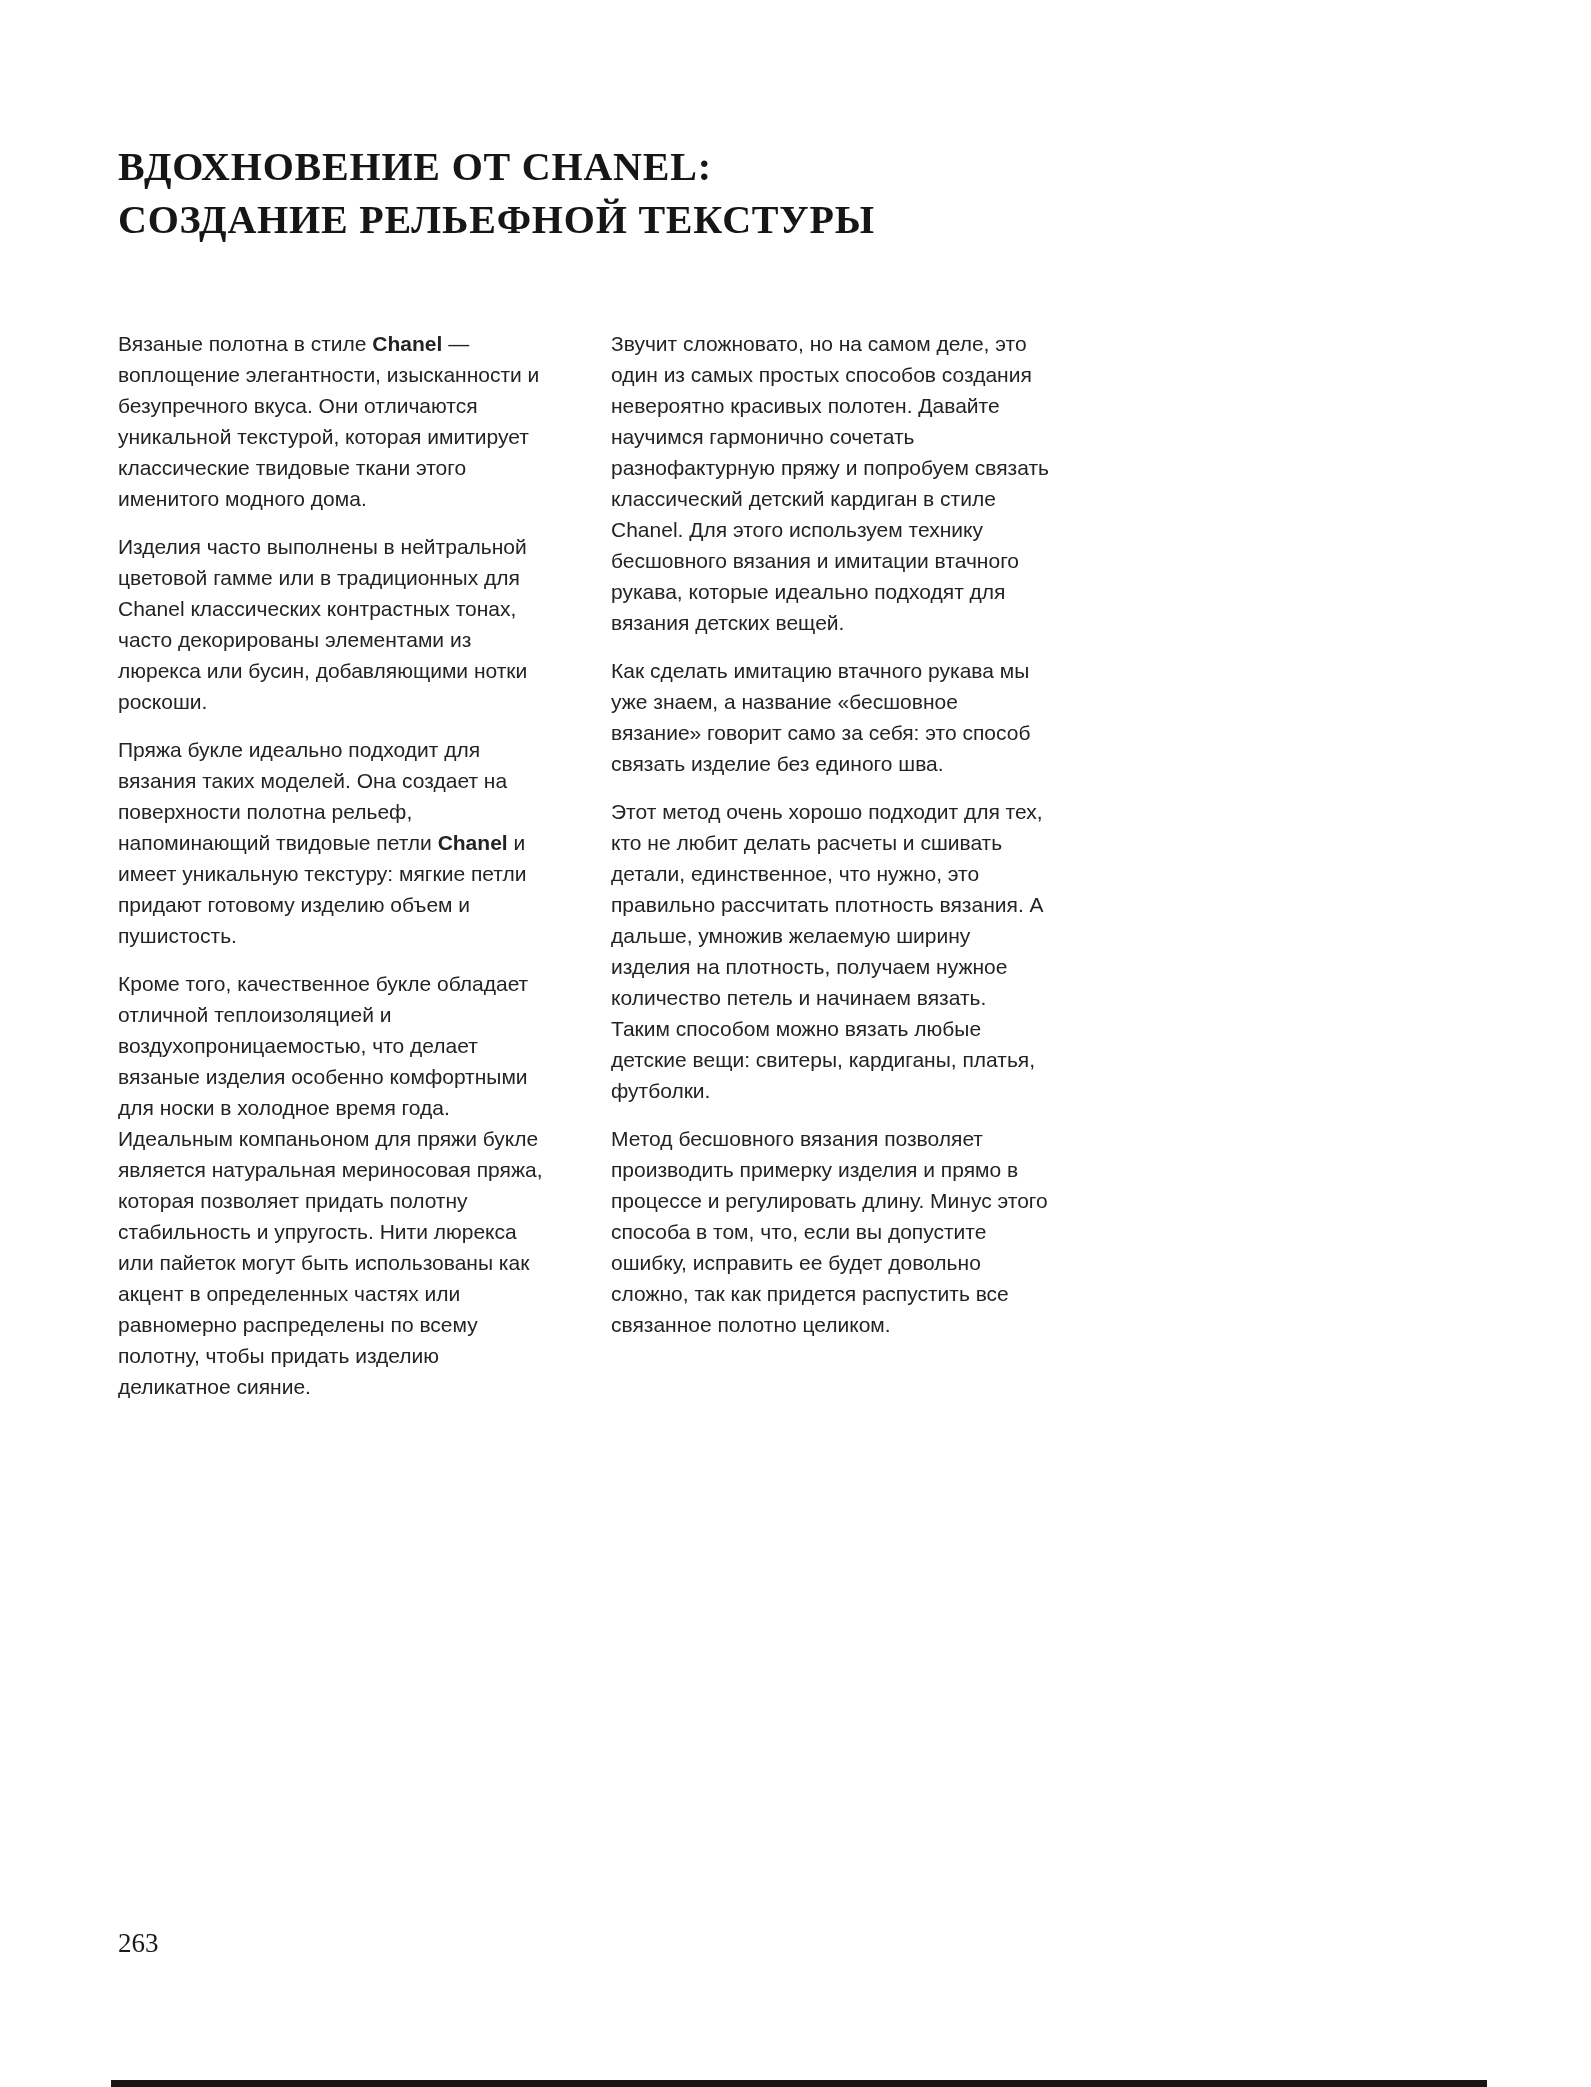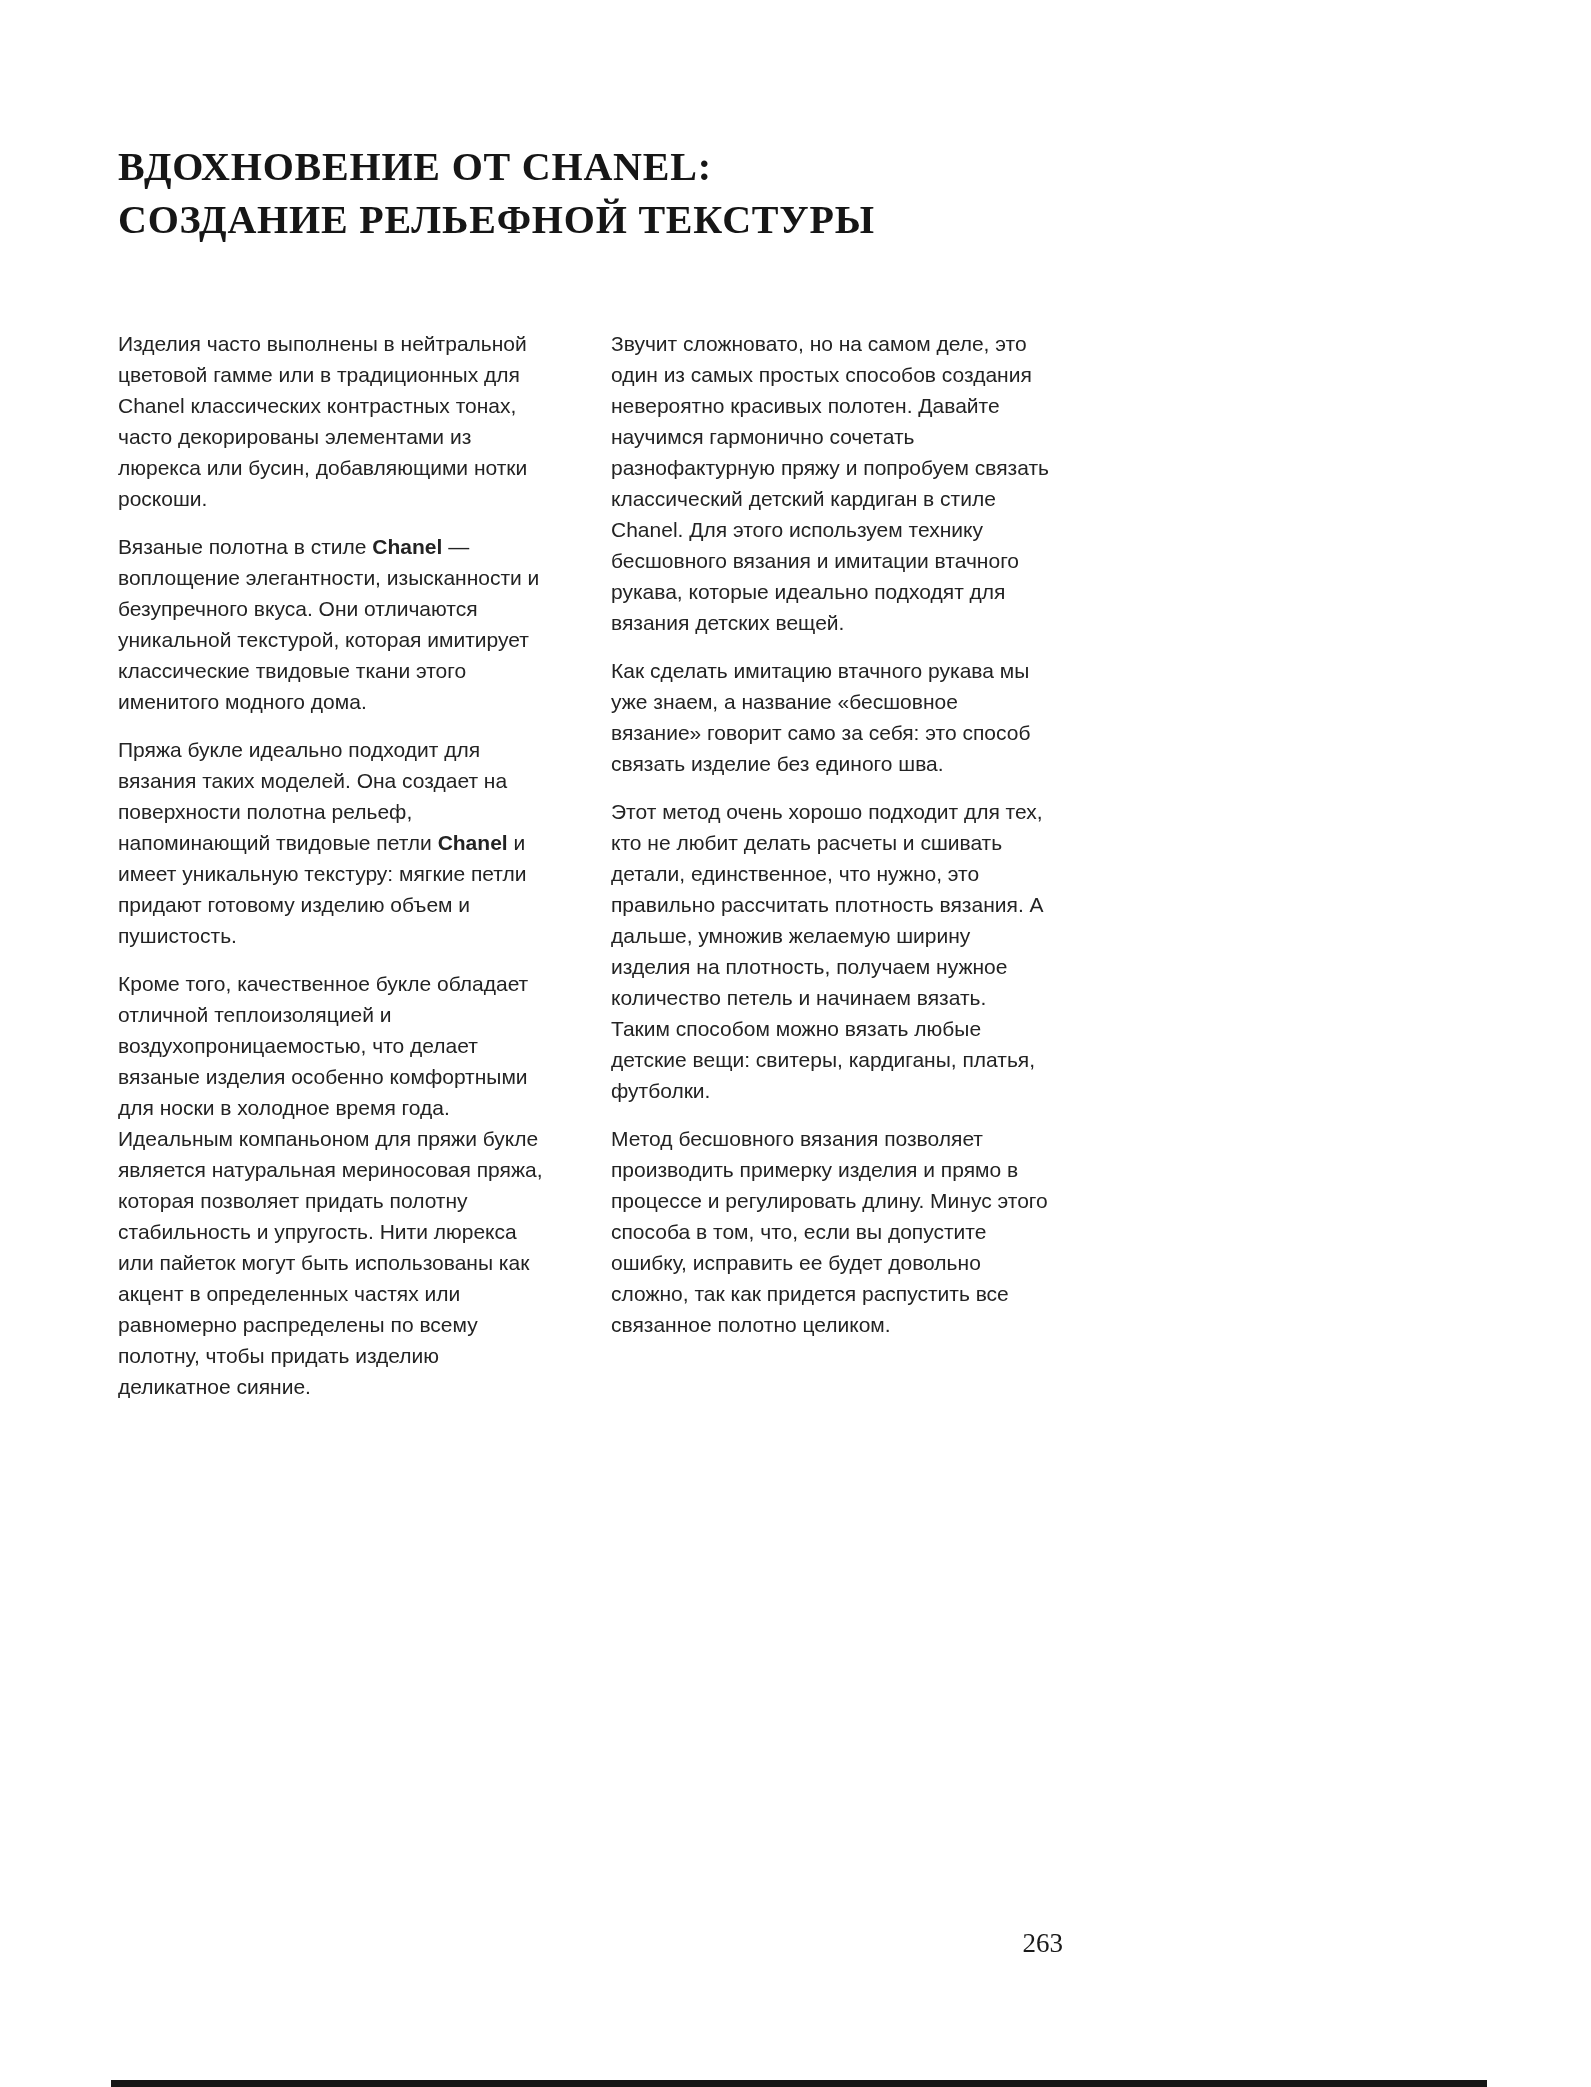--- a/index.html
+++ b/index.html
@@ -45,21 +45,20 @@
     margin: 0 0 17px 0;
   }
   .col .bold {
     font-weight: bold;
   }
   .page-number-wrap {
     position: absolute;
     left: 118px;
     top: 1928px;
     width: 945px;
-    text-align: right;
   }
   .page-number {
     font-family: "Liberation Serif", serif;
     font-size: 27px;
     color: #1a1a1a;
   }
   .bottom-bar {
     position: absolute;
     left: 111px;
     bottom: 0;
@@ -73,22 +72,22 @@
 
 <div class="page">
 
   <div class="title">
     <div>ВДОХНОВЕНИЕ ОТ CHANEL:</div>
     <div>СОЗДАНИЕ РЕЛЬЕФНОЙ ТЕКСТУРЫ</div>
   </div>
 
   <div class="columns">
     <div class="col">
+        <p><span>Вязаные полотна в стиле </span><span class="bold">Chanel</span><span> — воплощение элегантности, изысканности и безупречного вкуса. Они отличаются уникальной текстурой, которая имитирует классические твидовые ткани этого именитого модного дома.</span></p>
         <p><span>Изделия часто выполнены в нейтральной цветовой гамме или в традиционных для Chanel классических контрастных тонах, часто декорированы элементами из люрекса или бусин, добавляющими нотки роскоши.</span></p>
-        <p><span>Вязаные полотна в стиле </span><span class="bold">Chanel</span><span> — воплощение элегантности, изысканности и безупречного вкуса. Они отличаются уникальной текстурой, которая имитирует классические твидовые ткани этого именитого модного дома.</span></p>
         <p><span>Пряжа букле идеально подходит для вязания таких моделей. Она создает на поверхности полотна рельеф, напоминающий твидовые петли </span><span class="bold">Chanel</span><span> и имеет уникальную текстуру: мягкие петли придают готовому изделию объем и пушистость.</span></p>
         <p><span>Кроме того, качественное букле обладает отличной теплоизоляцией и воздухопроницаемостью, что делает вязаные изделия особенно комфортными для носки в холодное время года. Идеальным компаньоном для пряжи букле является натуральная мериносовая пряжа, которая позволяет придать полотну стабильность и упругость. Нити люрекса или пайеток могут быть использованы как акцент в определенных частях или равномерно распределены по всему полотну, чтобы придать изделию деликатное сияние.</span></p>
       </div>
     <div class="col">
         <p><span>Звучит сложновато, но на самом деле, это один из самых простых способов создания невероятно красивых полотен. Давайте научимся гармонично сочетать разнофактурную пряжу и попробуем связать классический детский кардиган в стиле Chanel. Для этого используем технику бесшовного вязания и имитации втачного рукава, которые идеально подходят для вязания детских вещей.</span></p>
         <p><span>Как сделать имитацию втачного рукава мы уже знаем, а название «бесшовное вязание» говорит само за себя: это способ связать изделие без единого шва.</span></p>
         <p><span>Этот метод очень хорошо подходит для тех, кто не любит делать расчеты и сшивать детали, единственное, что нужно, это правильно рассчитать плотность вязания. А дальше, умножив желаемую ширину изделия на плотность, получаем нужное количество петель и начинаем вязать. Таким способом можно вязать любые детские вещи: свитеры, кардиганы, платья, футболки.</span></p>
         <p><span>Метод бесшовного вязания позволяет производить примерку изделия и прямо в процессе и регулировать длину. Минус этого способа в том, что, если вы допустите ошибку, исправить ее будет довольно сложно, так как придется распустить все связанное полотно целиком.</span></p>
       </div>
   </div>

